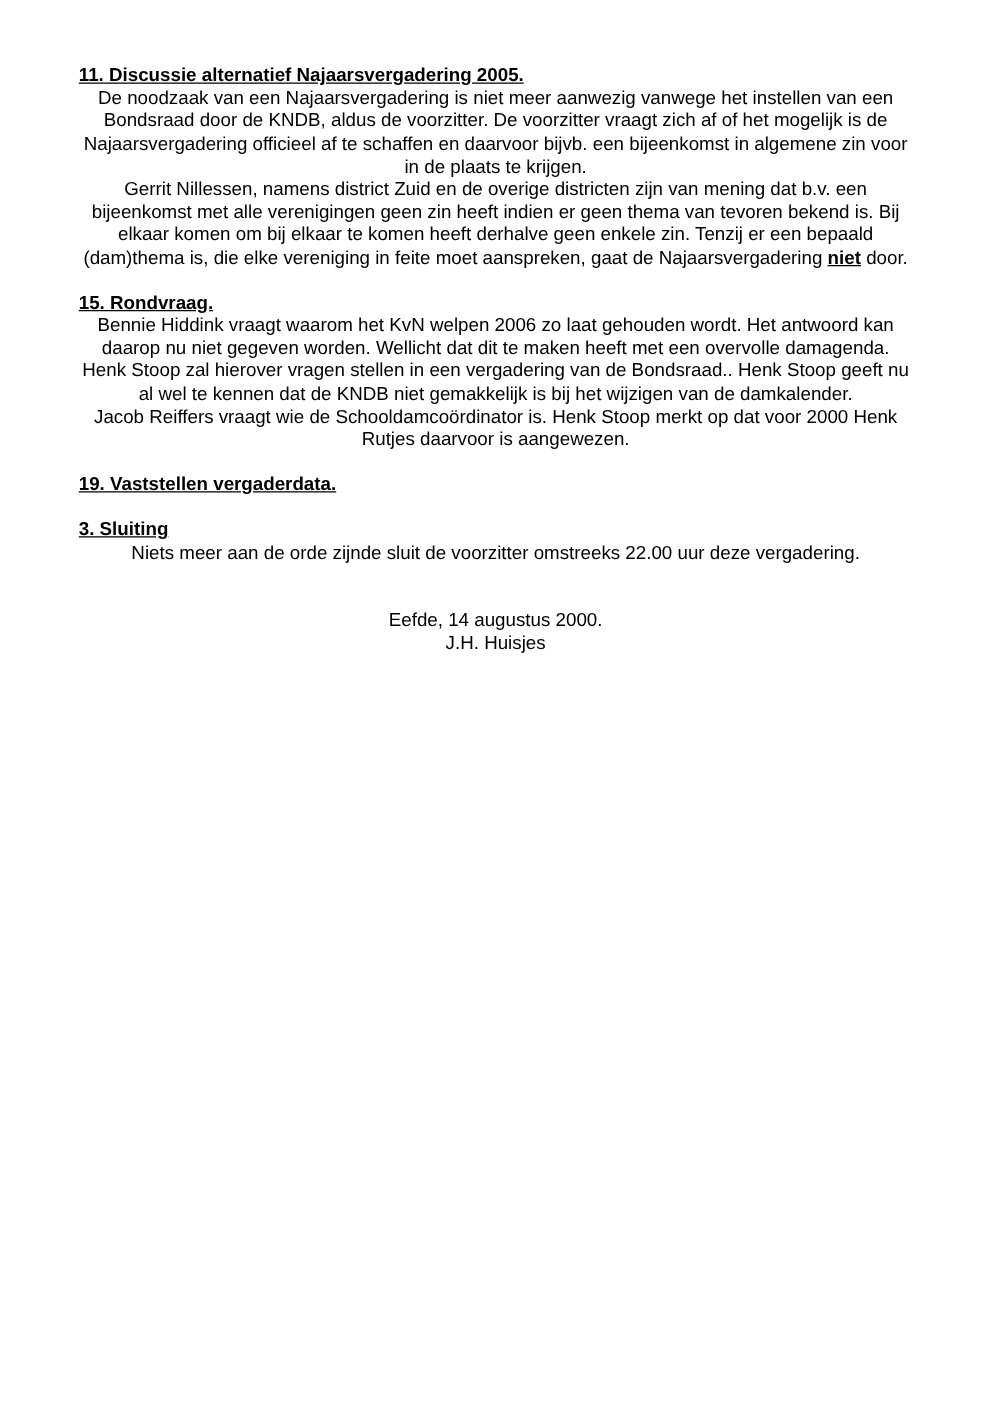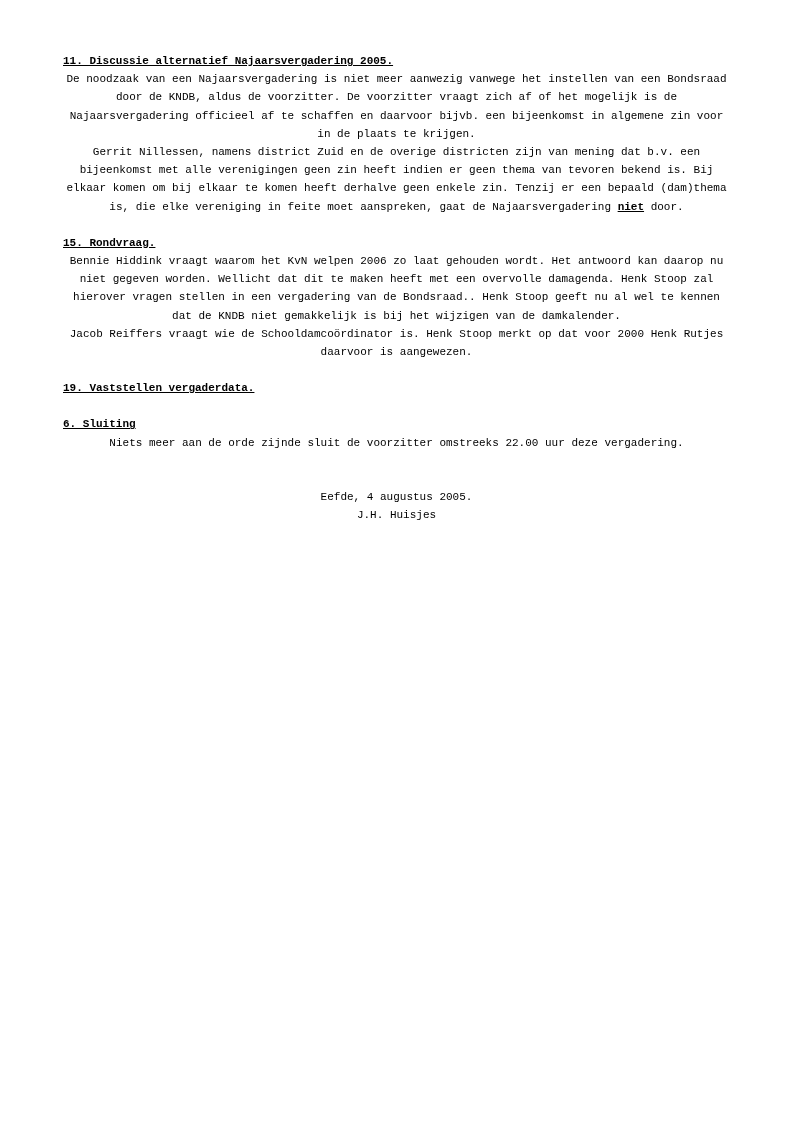--- a/index.html
+++ b/index.html
@@ -15,23 +15,22 @@
     -webkit-font-smoothing: antialiased;
   }
   .page {
     position: relative;
     width: 793px;
     height: 1123px;
     box-sizing: border-box;
     padding: 52px 63px 0 63px;
   }
   .doc {
-    font-size: 11px;
+    font-size: 15px;
     line-height: 18.2px;
-    font-family: Liberation Mono, monospace;
   }
   .section {
     margin-bottom: 18px;
   }
   .section:last-child {
     margin-bottom: 0;
   }
   .heading {
     font-weight: bold;
     text-decoration: underline;
@@ -70,23 +69,23 @@
       <p class="heading">15. Rondvraag.</p>
       <p class="para">Bennie Hiddink vraagt waarom het KvN welpen 2006 zo laat gehouden wordt. Het antwoord kan daarop nu niet gegeven worden. Wellicht dat dit te maken heeft met een overvolle damagenda. Henk Stoop zal hierover vragen stellen in een vergadering van de Bondsraad.. Henk Stoop geeft nu al wel te kennen dat de KNDB niet gemakkelijk is bij het wijzigen van de damkalender.</p>
       <p class="para">Jacob Reiffers vraagt wie de Schooldamcoördinator is. Henk Stoop merkt op dat voor 2000 Henk Rutjes daarvoor is aangewezen.</p>
     </div>
 
     <div class="section">
       <p class="heading">19. Vaststellen vergaderdata.</p>
     </div>
 
     <div class="section">
-      <p class="heading">6. Sluiting</p>
+      <p class="heading">3. Sluiting</p>
       <p class="para">Niets meer aan de orde zijnde sluit de voorzitter omstreeks 22.00 uur deze vergadering.</p>
     </div>
 
     <div class="signature">
-      <p class="para">Eefde, 4 augustus 2005.</p>
+      <p class="para">Eefde, 14 augustus 2000.</p>
       <p class="para">J.H. Huisjes</p>
     </div>
 
   </div>
 </div>
 
 </body></html>

